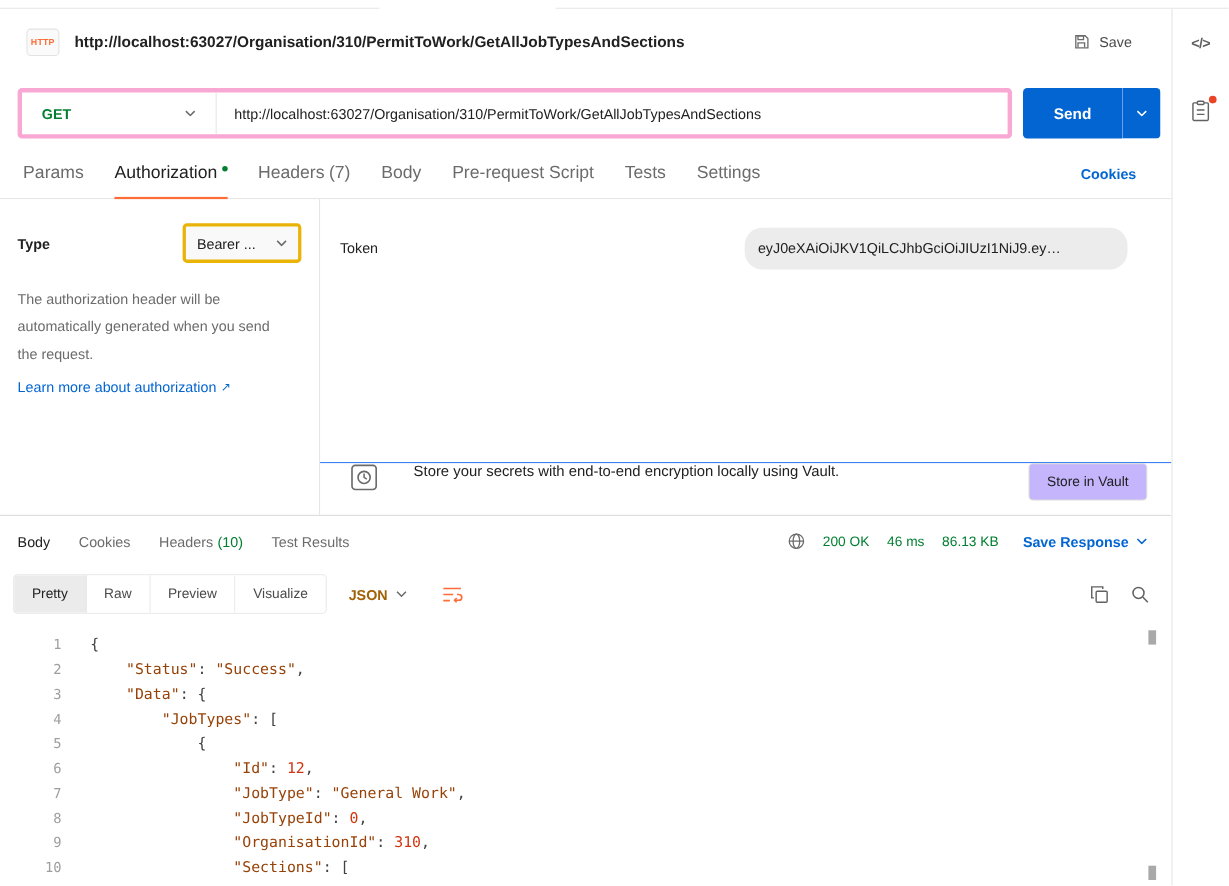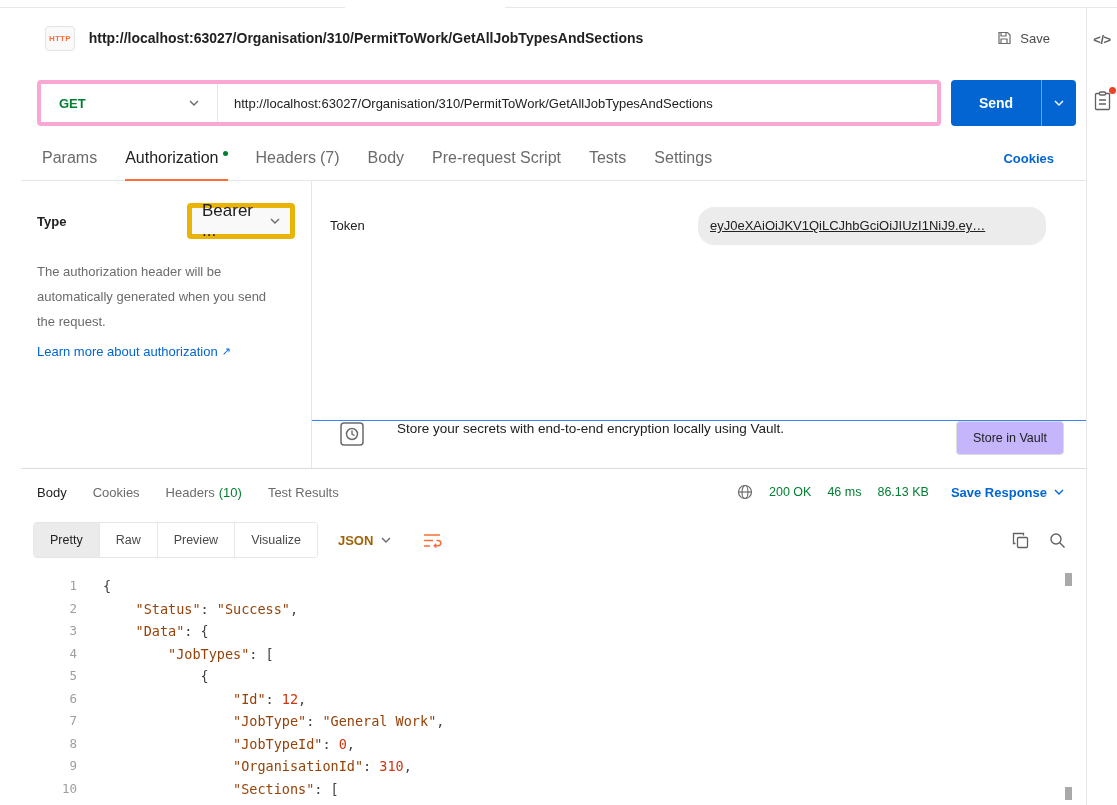--- a/index.html
+++ b/index.html
@@ -6,21 +6,21 @@
   body{width:1117px;height:805px;overflow:hidden;background:#fff;font-family:"Liberation Sans",sans-serif;color:#212121;}
   .app{width:1117px;height:805px;display:flex;flex-direction:column;}
 
   
   .top-strip{position:relative;height:8px;flex:0 0 8px;background:#fff;}
   .top-strip .seg{position:absolute;bottom:0;height:0;border-bottom:1px solid #e8e8e8;}
   .top-strip .seg.left{left:0;width:345px;}
   .top-strip .seg.right{left:505px;right:0;}
 
   .content-row{display:flex;flex:1;min-height:0;}
-  .main-col{width:1065px;flex:0 0 1065px;display:flex;flex-direction:column;min-height:0;padding-left:21px;}
+  .main-col{width:1065px;flex:0 0 1065px;display:flex;flex-direction:column;min-height:0;}
   .sidebar{flex:1;border-left:1px solid #e6e6e6;display:flex;flex-direction:column;align-items:center;padding-top:16px;gap:32px;background:#fff;}
   .sb-btn{width:30px;height:30px;background:none;border:none;cursor:pointer;color:#616161;display:flex;align-items:center;justify-content:center;position:relative;padding:0;}
   .code-glyph{font-size:13px;font-weight:600;letter-spacing:-0.5px;}
   .notif-dot{position:absolute;top:1px;right:1px;width:7px;height:7px;border-radius:50%;background:var(--notification-dot,#eb4326);}
 
   
   .req-header{height:60px;flex:0 0 60px;display:flex;align-items:center;justify-content:space-between;padding:0 30px 0 24px;}
   .req-title-wrap{display:flex;align-items:center;gap:14px;min-width:0;}
   .http-badge{flex:0 0 auto;border:1px solid #e3e3e3;border-radius:4px;background:#fafafa;color:var(--accent,#ff6c37);font-size:8px;font-weight:700;padding:7px 3px;letter-spacing:0.2px;}
   .req-title{font-size:14px;font-weight:700;color:#212121;white-space:nowrap;overflow:hidden;text-overflow:ellipsis;}
@@ -44,27 +44,27 @@
   .tab.active::after{content:"";position:absolute;left:0;right:0;bottom:-1px;height:2px;background:var(--accent,#ff6c37);}
   .tab-count{margin-left:4px;}
   .green-dot{width:5px;height:5px;border-radius:50%;background:var(--success-green,#007f31);margin-left:4px;transform:translateY(-5px);}
   .cookies-link{align-self:center;color:var(--link-blue,#0265d2);font-size:13px;font-weight:600;cursor:pointer;text-decoration:none;}
 
   
   .auth-section{flex:0 0 287px;height:287px;display:flex;min-height:0;}
   .auth-left{width:291px;flex:0 0 291px;border-right:1px solid #e6e6e6;padding:22px 16px 0 16px;box-sizing:border-box;}
   .type-row{display:flex;align-items:center;justify-content:space-between;}
   .type-label{font-size:13px;font-weight:700;color:#212121;}
-  .type-select{width:108px;height:36px;box-sizing:border-box;background:#f9f9f9;border:5px solid #eab308;border-radius:4px;display:flex;align-items:center;justify-content:space-between;padding:0 10px;font-size:17px;color:#212121;cursor:pointer;}
+  .type-select{width:108px;height:36px;box-sizing:border-box;background:#f9f9f9;border:3px solid #eab308;border-radius:4px;display:flex;align-items:center;justify-content:space-between;padding:0 10px;font-size:13px;color:#212121;cursor:pointer;}
   .auth-help{margin:20px 0 0;font-size:13px;color:#6b6b6b;line-height:25px;width:240px;}
   .learn-link{display:inline-flex;align-items:center;gap:4px;margin-top:10px;font-size:13px;color:var(--link-blue,#0265d2);cursor:pointer;text-decoration:none;}
   .auth-right{flex:1;display:flex;flex-direction:column;min-width:0;}
   .token-area{flex:1;display:flex;align-items:flex-start;justify-content:space-between;padding:26px 40px 0 18px;}
   .token-label{font-size:13px;color:#212121;margin-top:11px;}
-  .token-field{width:348px;height:38px;box-sizing:border-box;background:#ececec;border-radius:16px;padding:0 12px;line-height:38px;font-size:13px;color:#212121;white-space:nowrap;overflow:hidden;text-overflow:ellipsis;cursor:text;text-decoration:underline;}
+  .token-field{width:348px;height:38px;box-sizing:border-box;background:#ececec;border-radius:16px;padding:0 12px;line-height:38px;font-size:13px;color:#212121;white-space:nowrap;overflow:hidden;text-overflow:ellipsis;cursor:text;}
 
   
   .vault-banner{flex:0 0 47px;height:47px;border-top:1px solid #3b82f6;display:flex;align-items:flex-start;padding:0 22px 0 27px;gap:32px;}
   .vault-text{flex:1;font-size:13.5px;color:#212121;}
   .vault-btn{height:34px;padding:0 16px;background:#c4b5fd;border:1px solid #dcdcdc;border-radius:4px;font-size:12.5px;color:#212121;cursor:pointer;font-family:inherit;}
 
   
   .response-section{flex:1;border-top:1px solid #dcdcdc;display:flex;flex-direction:column;min-height:0;}
   .resp-header{flex:0 0 46px;height:46px;display:flex;align-items:center;justify-content:space-between;padding:0 16px;}
   .resp-tabs{display:flex;gap:26px;}

